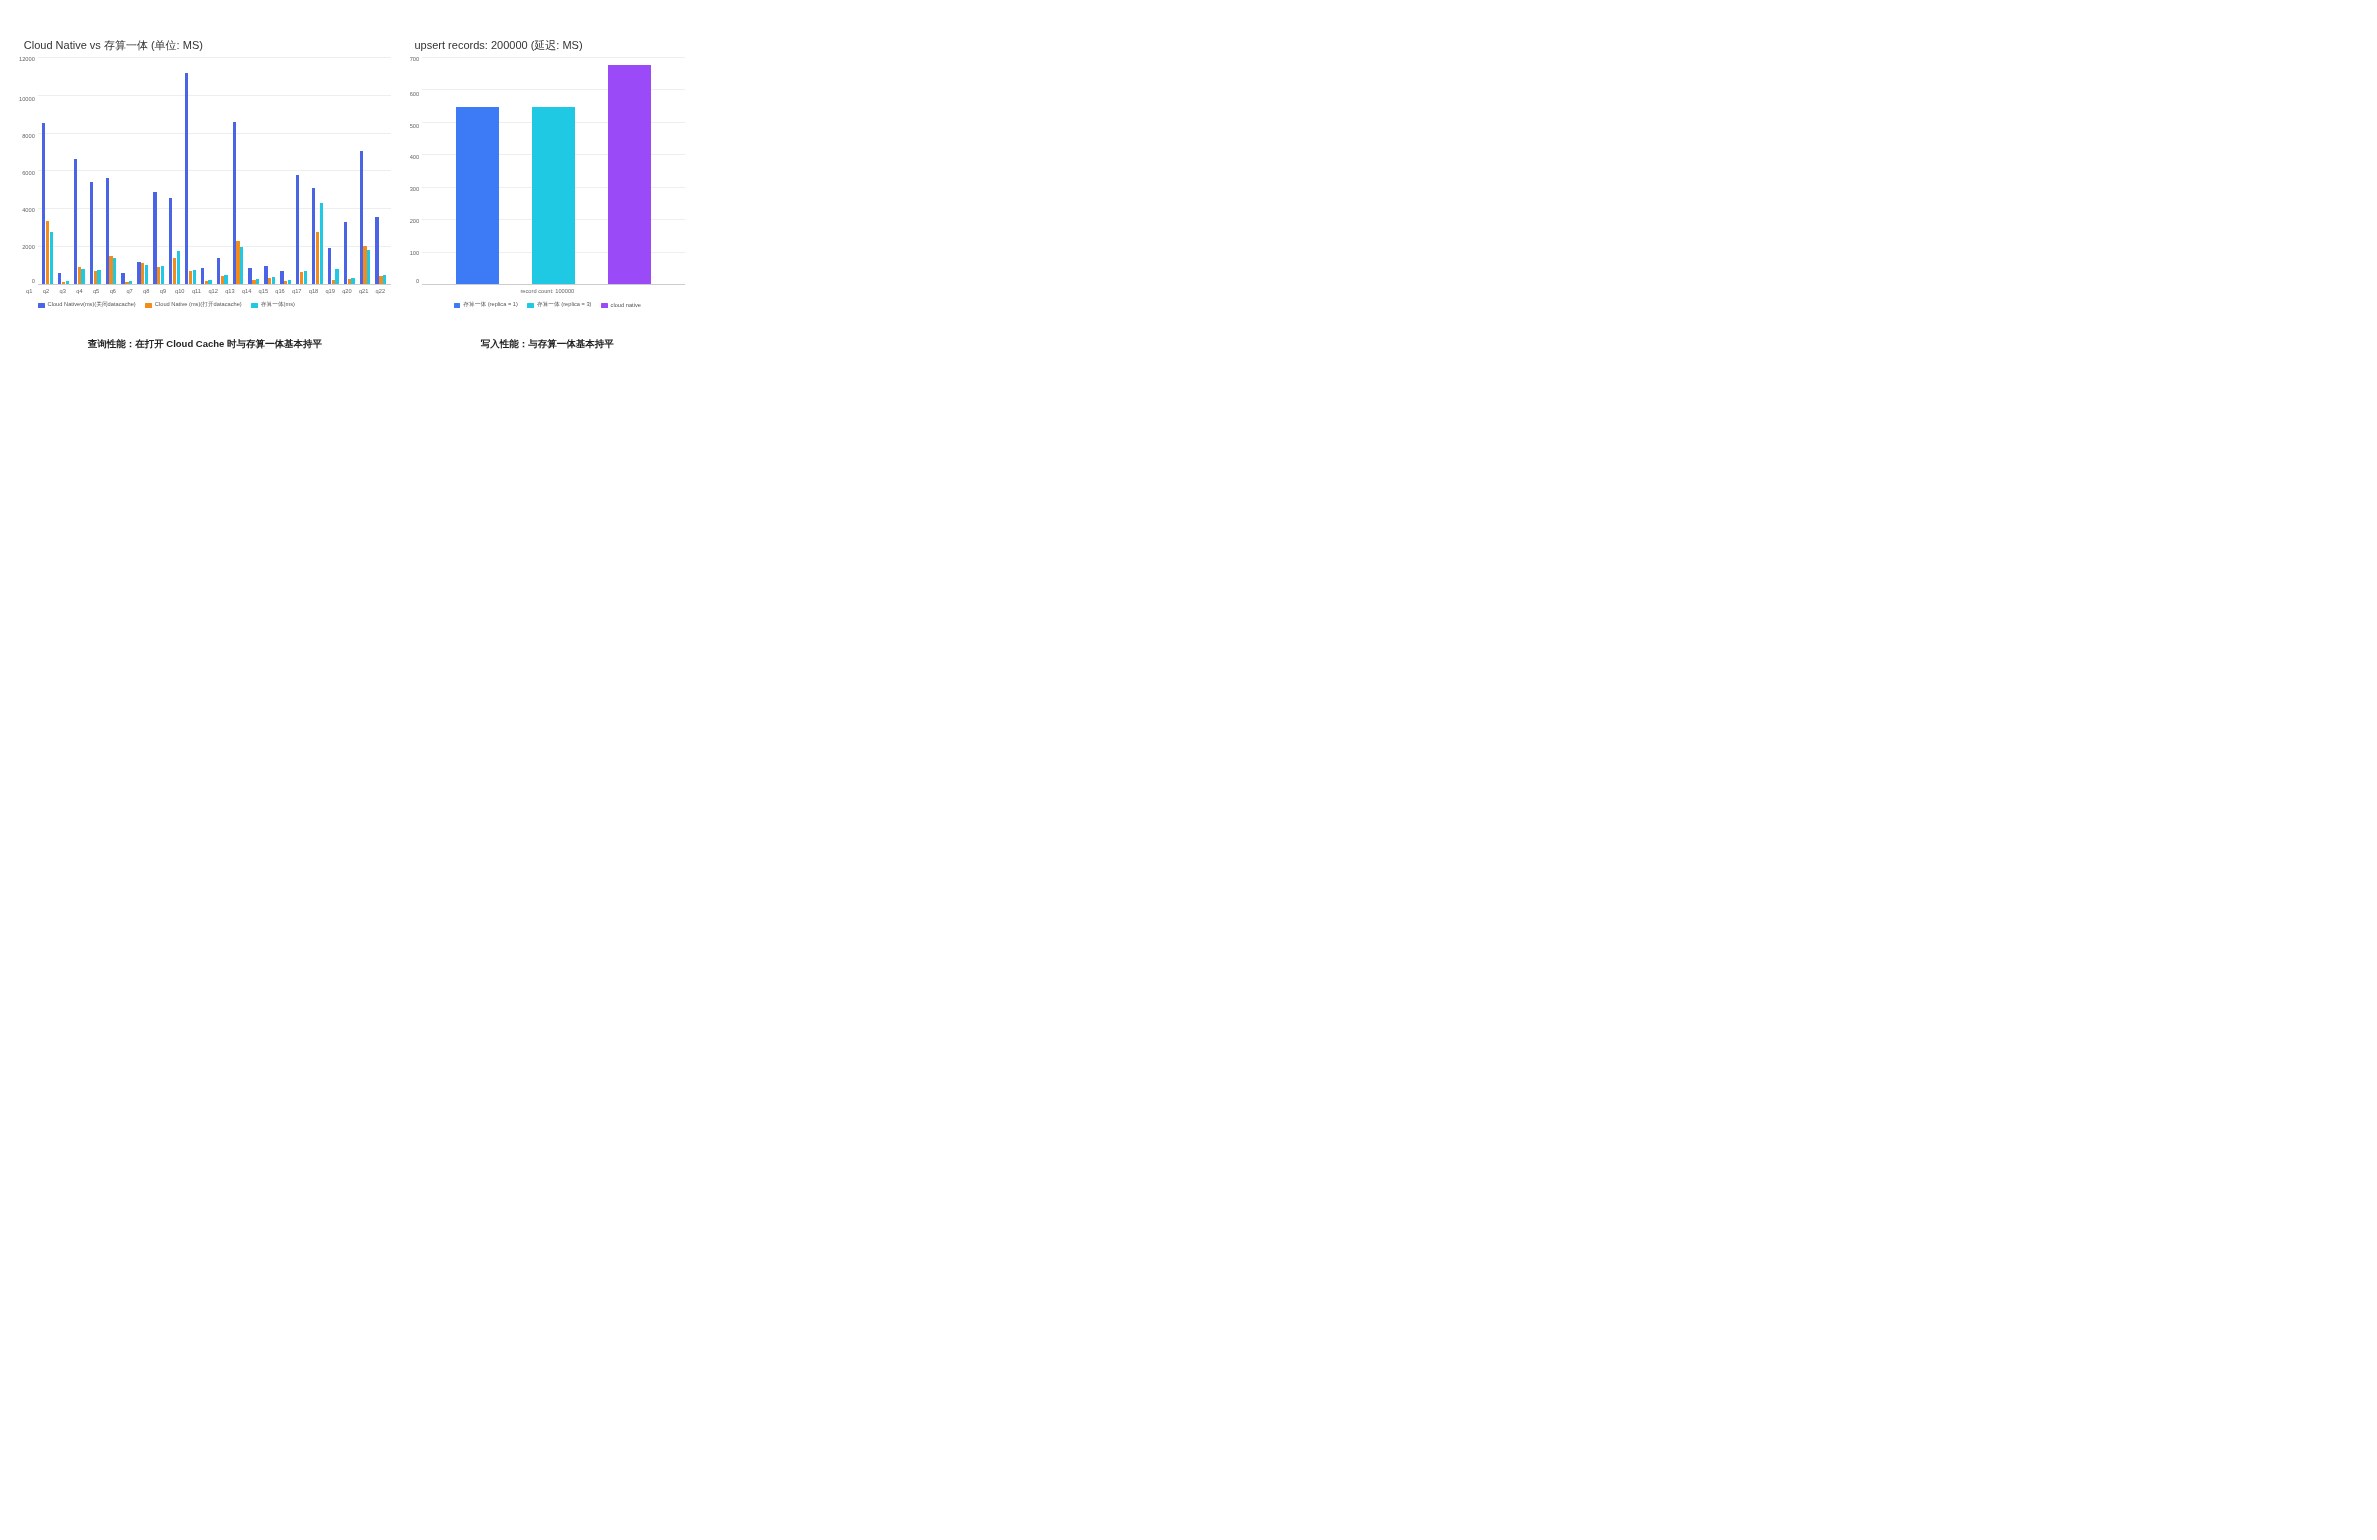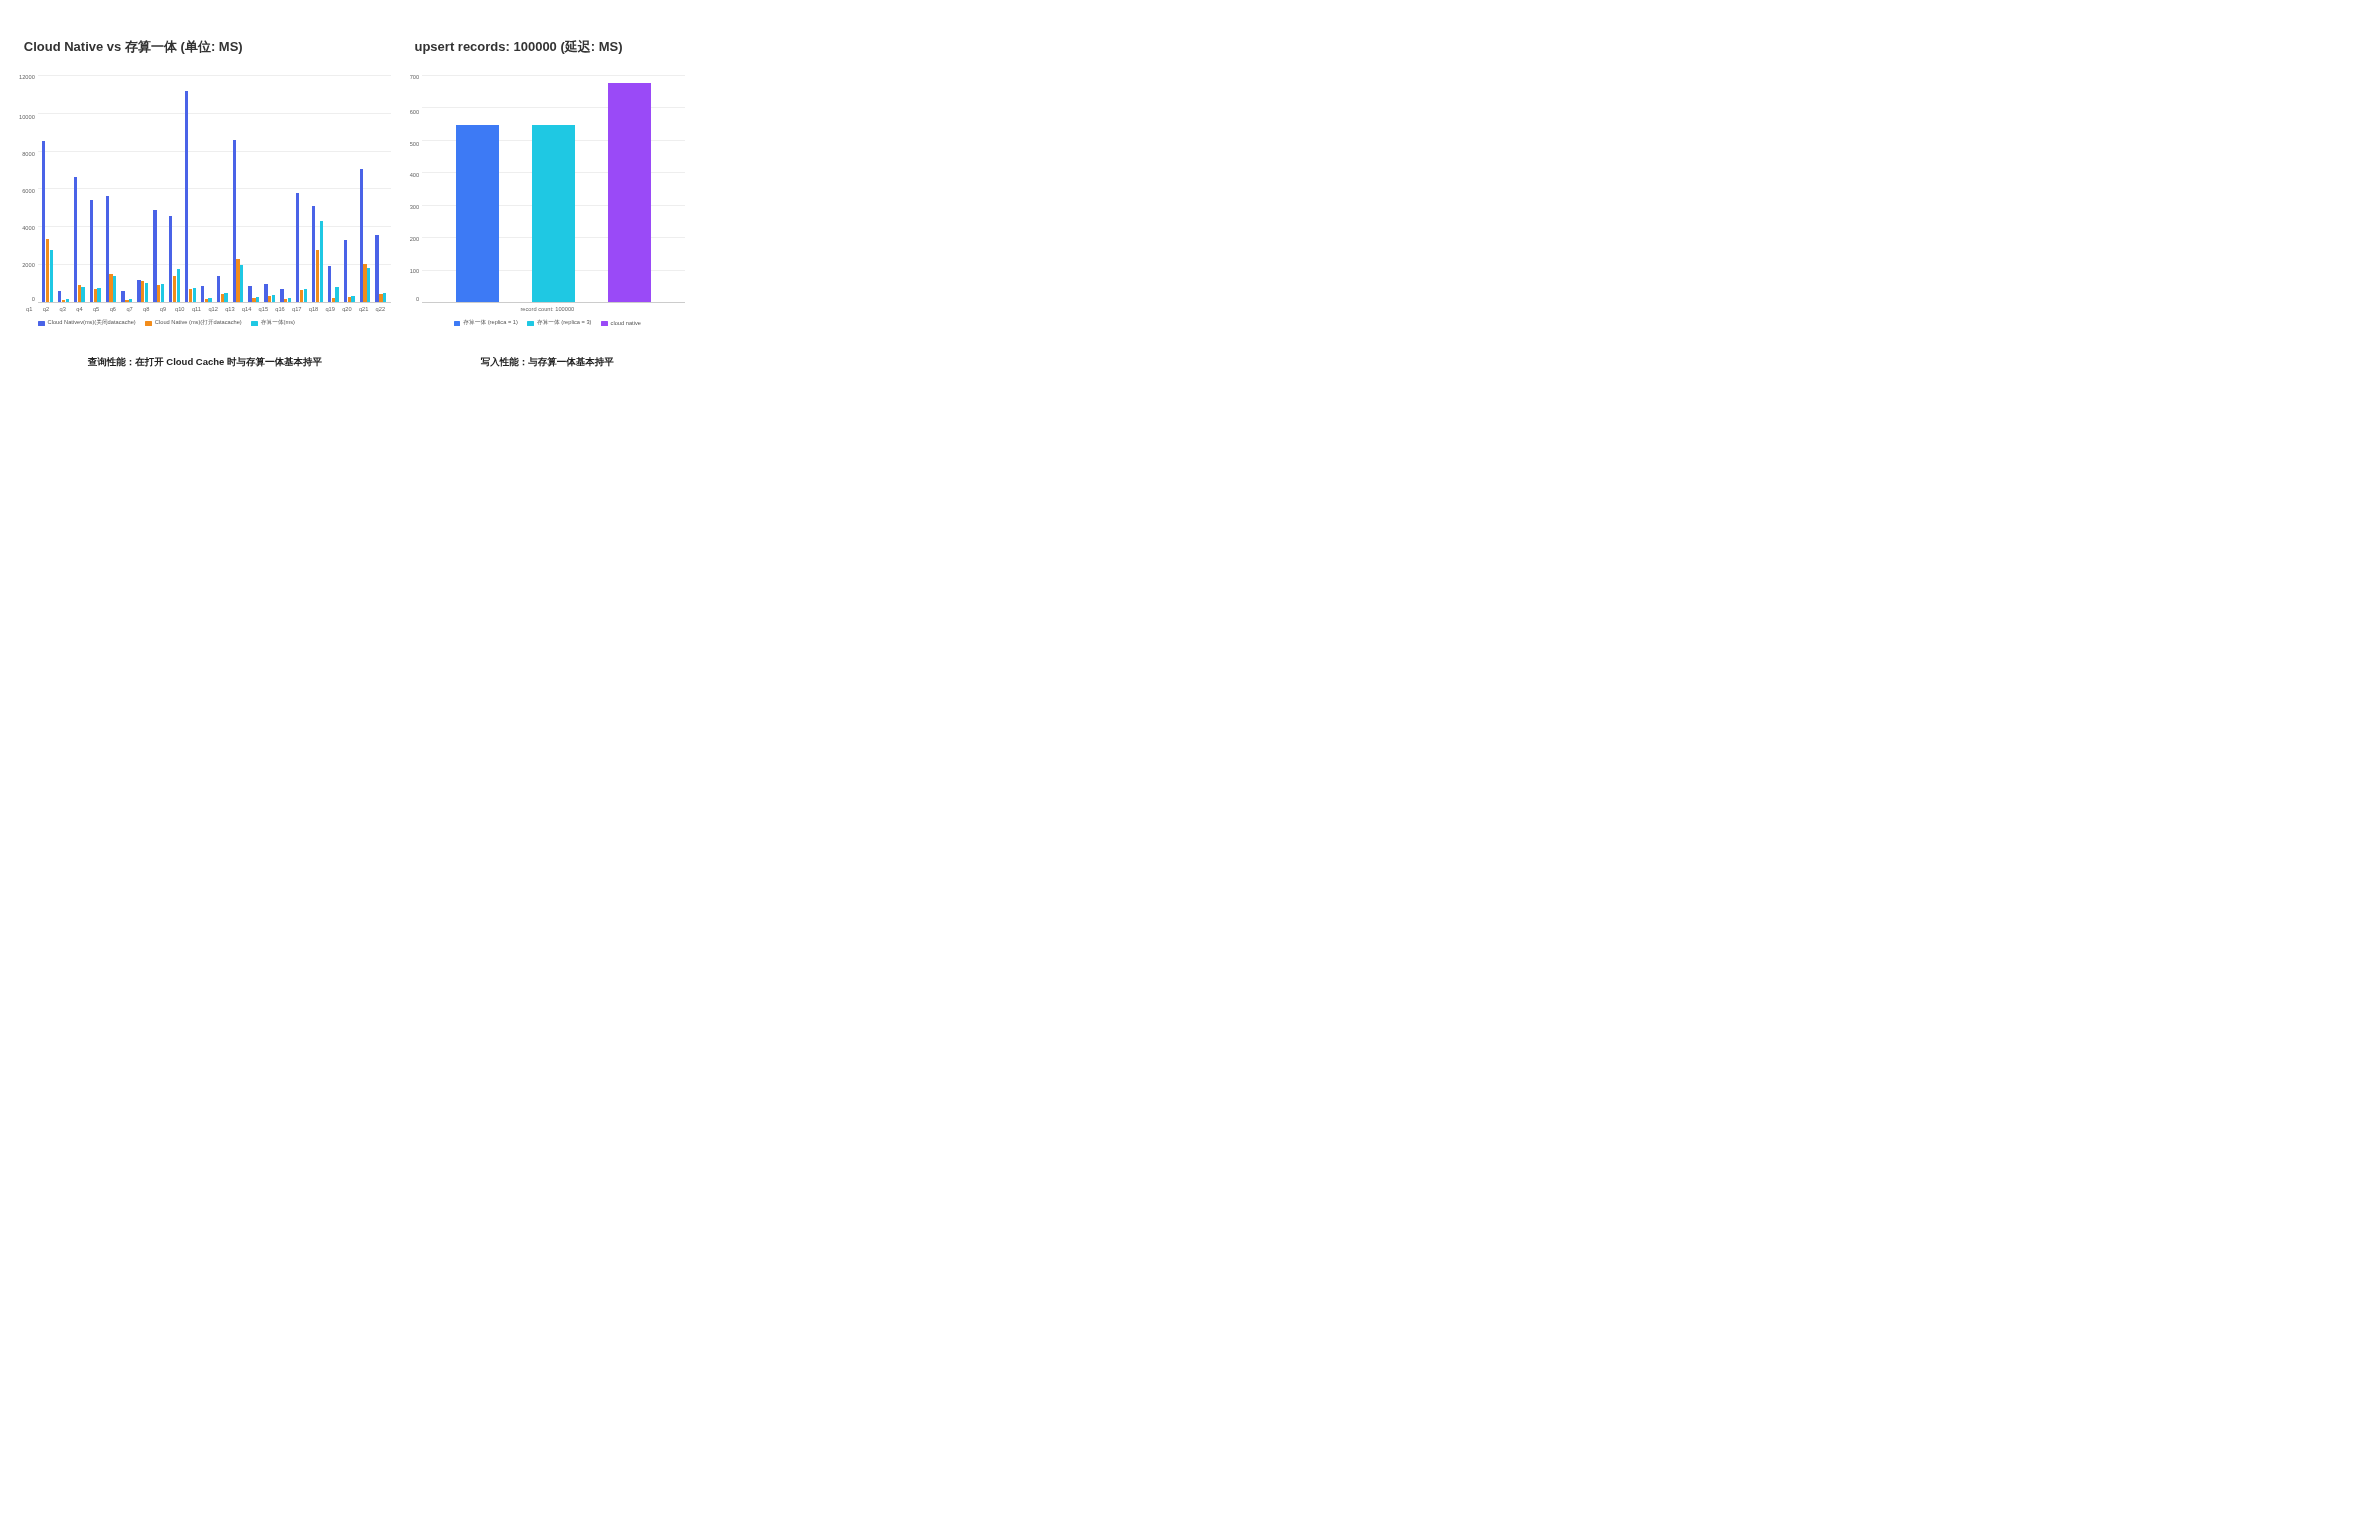--- a/index.html
+++ b/index.html
@@ -15,24 +15,24 @@
     gap: 19px;
     padding: 38px 19px 19px 19px;
   }
   .chart-panel {
     display: flex;
     flex-direction: column;
   }
   .chart-left { flex: 1.35; }
   .chart-right { flex: 1; }
   .chart-title {
-    font-size: 13px;
-    font-weight: 700;
+    font-size: 11px;
+    font-weight: 400;
     color: #333;
-    margin-bottom: 19px;
+    margin-bottom: 4px;
     padding-left: 4.8px;
   }
   .chart-area {
     position: relative;
     height: 228px;
     display: flex;
   }
   .y-axis {
     display: flex;
     flex-direction: column;
@@ -300,21 +300,21 @@
         </div>
         <div class="legend-item">
           <span class="legend-swatch" style="background: rgb(31, 200, 227);"></span>
           <span>存算一体(ms)</span>
         </div>
       </div>
     <div class="caption">查询性能：在打开 Cloud Cache 时与存算一体基本持平</div>
   </div>
 
   <div class="chart-panel chart-right">
-    <div class="chart-title">upsert records: 100000 (延迟: MS)</div>
+    <div class="chart-title">upsert records: 200000 (延迟: MS)</div>
     <div class="chart-area">
       <div class="y-axis">
         <div>700</div>
         <div>600</div>
         <div>500</div>
         <div>400</div>
         <div>300</div>
         <div>200</div>
         <div>100</div>
         <div>0</div>

